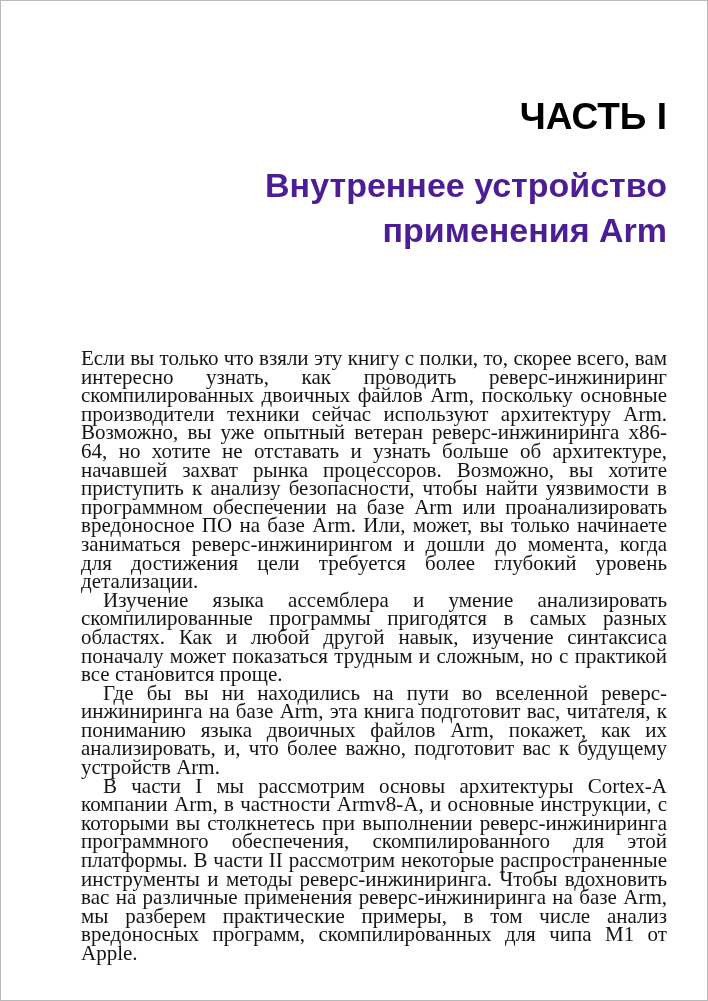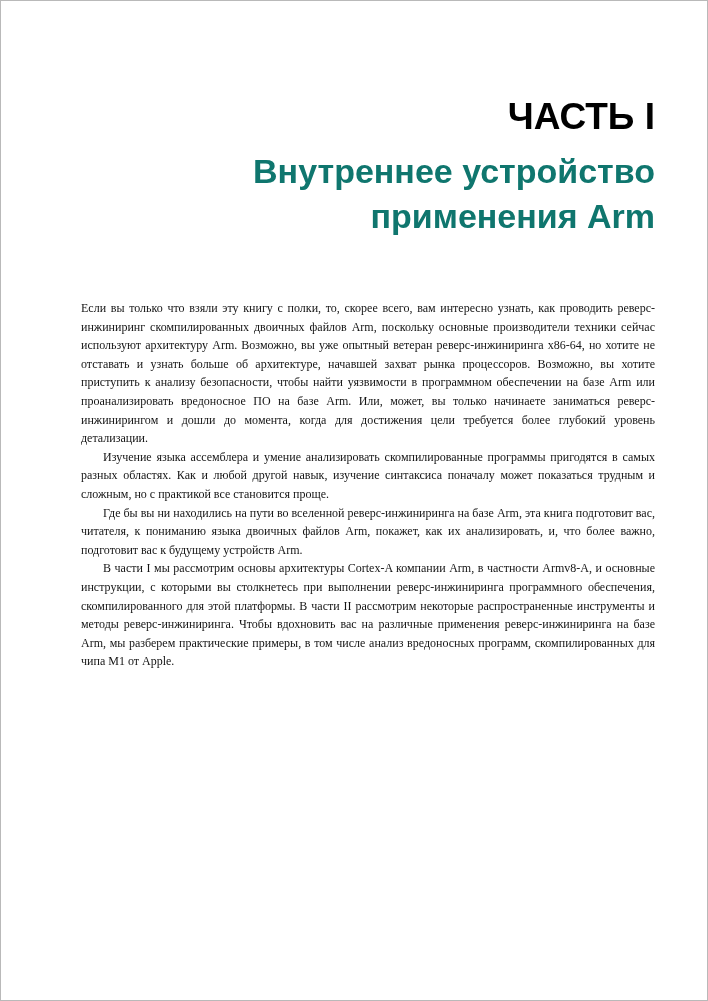--- a/index.html
+++ b/index.html
@@ -12,43 +12,43 @@
     width: 708px;
     height: 1001px;
     box-sizing: border-box;
     border: 1px solid #b9b9b9;
     background: #ffffff;
     overflow: hidden;
     font-family: "Liberation Serif", serif;
     color: #141414;
   }
   .content {
-    padding: 0 52px 0 80px;
+    padding: 0 40px 0 80px;
   }
   .part-label {
     margin-top: 96px;
     text-align: right;
     font-family: "Liberation Sans", sans-serif;
     font-weight: 700;
     font-size: 37px;
     line-height: 40px;
     color: #000000;
   }
   .part-title {
-    margin-top: 12px;
+    margin-top: 26px;
     text-align: right;
     font-family: "Liberation Sans", sans-serif;
     font-weight: 700;
     font-size: 34px;
     line-height: 45px;
-    color: #0f766e;
+    color: #4c1d95;
   }
   .body-text {
-    margin-top: 60px;
-    font-size: 12px;
+    margin-top: 96px;
+    font-size: 21px;
     line-height: 18.6px;
     text-align: justify;
     hyphens: auto;
     -webkit-hyphens: auto;
   }
   .body-text p {
     margin: 0;
   }
   .body-text p.indent {
     text-indent: 22px;

